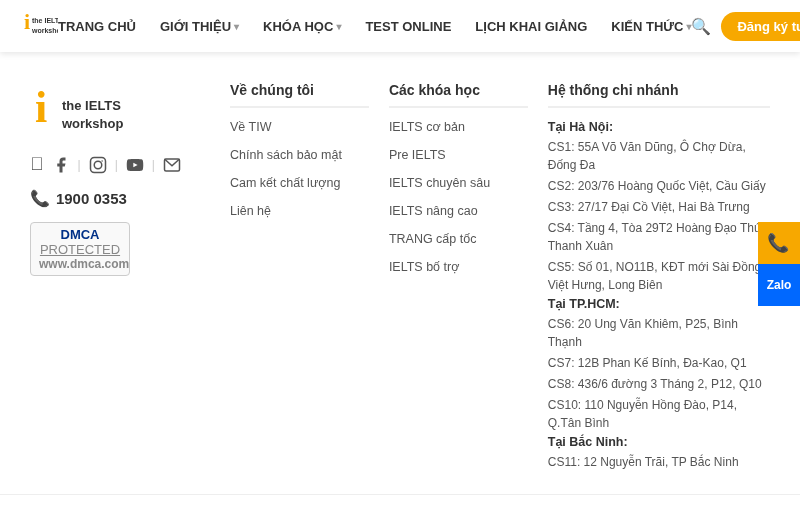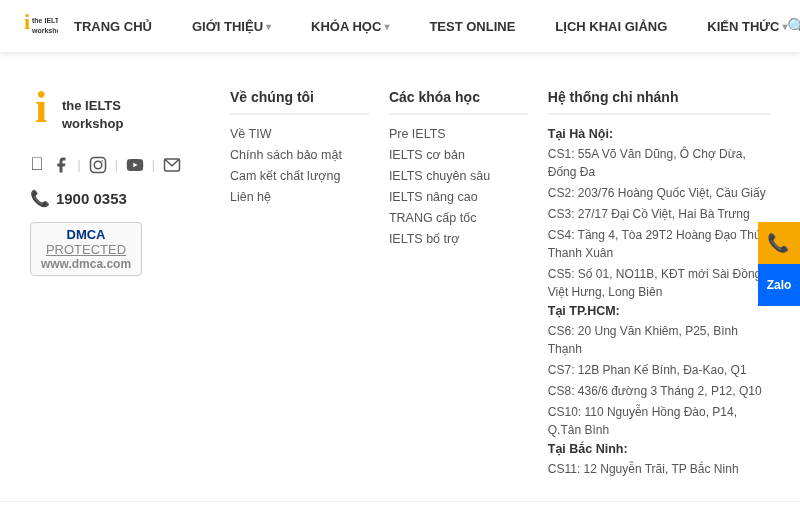--- a/index.html
+++ b/index.html
@@ -33,21 +33,20 @@
       font-size: 13px;
       font-weight: 600;
       color: #333;
     }
     .nav-item {
       cursor: pointer;
       display: flex;
       align-items: center;
       gap: 3px;
       white-space: nowrap;
-      margin-left: 16px;
     }
     .nav-dropdown-arrow { font-size: 10px; color: #999; }
     .header-actions {
       display: flex;
       align-items: center;
       gap: 10px;
     }
     .search-icon-btn {
       background: none;
       border: none;
@@ -102,21 +101,21 @@
     }
     .phone-icon { color: #f7a800; font-size: 16px; }
     .dmca-badge {
       border: 1px solid #ccc;
       padding: 4px 8px;
       border-radius: 4px;
       font-size: 10px;
       color: #555;
       background: #f9f9f9;
       text-align: center;
-      width: 112px;
+      width: 100px;
     }
     .dmca-badge .dmca-logo {
       font-size: 13px;
       font-weight: 700;
       color: #003087;
     }
 
     
     .footer-cols {
       flex: 1;
@@ -126,27 +125,26 @@
     .footer-col {
       flex: 1;
     }
     .footer-col-title {
       font-size: 14px;
       font-weight: 700;
       color: #333;
       margin-bottom: 12px;
       padding-bottom: 8px;
       border-bottom: 2px solid #eee;
-      margin-top: 7px;
     }
     .footer-col ul {
       list-style: none;
       display: flex;
       flex-direction: column;
-      gap: 7px;
+      gap: 14px;
     }
     .footer-col ul li {
       font-size: 12.5px;
       color: #555;
       cursor: pointer;
     }
 
     
     .branch-col {
       flex: 1.6;
@@ -299,22 +297,22 @@
         <li>Về TIW</li>
         <li>Chính sách bảo mật</li>
         <li>Cam kết chất lượng</li>
         <li>Liên hệ</li>
       </ul>
     </div>
 
     <div class="footer-col">
       <div class="footer-col-title">Các khóa học</div>
       <ul>
+        <li>IELTS cơ bản</li>
         <li>Pre IELTS</li>
-        <li>IELTS cơ bản</li>
         <li>IELTS chuyên sâu</li>
         <li>IELTS nâng cao</li>
         <li>TRANG cấp tốc</li>
         <li>IELTS bố trợ</li>
       </ul>
     </div>
 
     <div class="footer-col branch-col">
       <div class="footer-col-title">Hệ thống chi nhánh</div>
 

